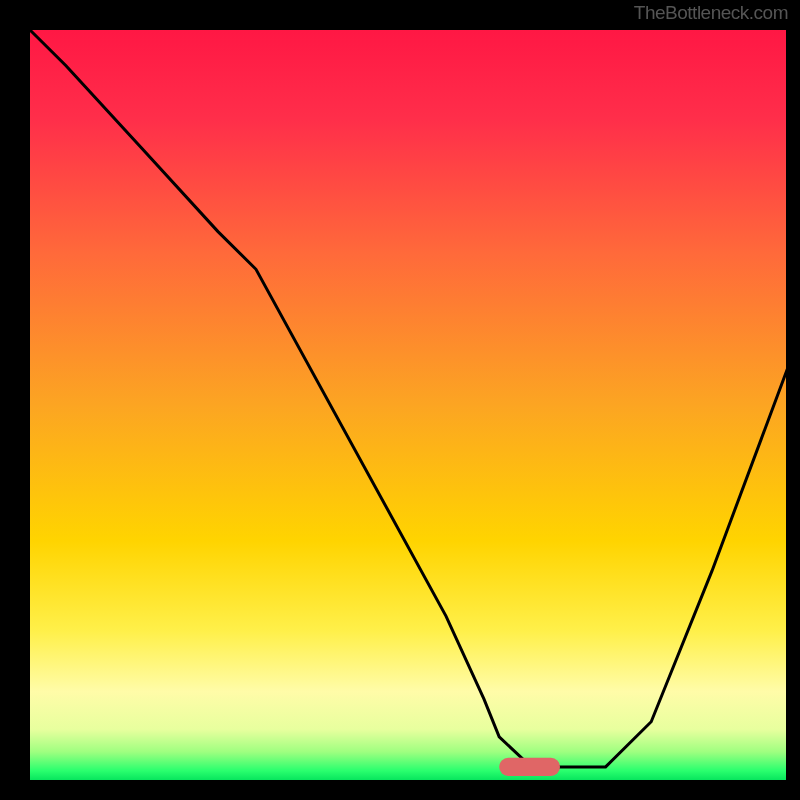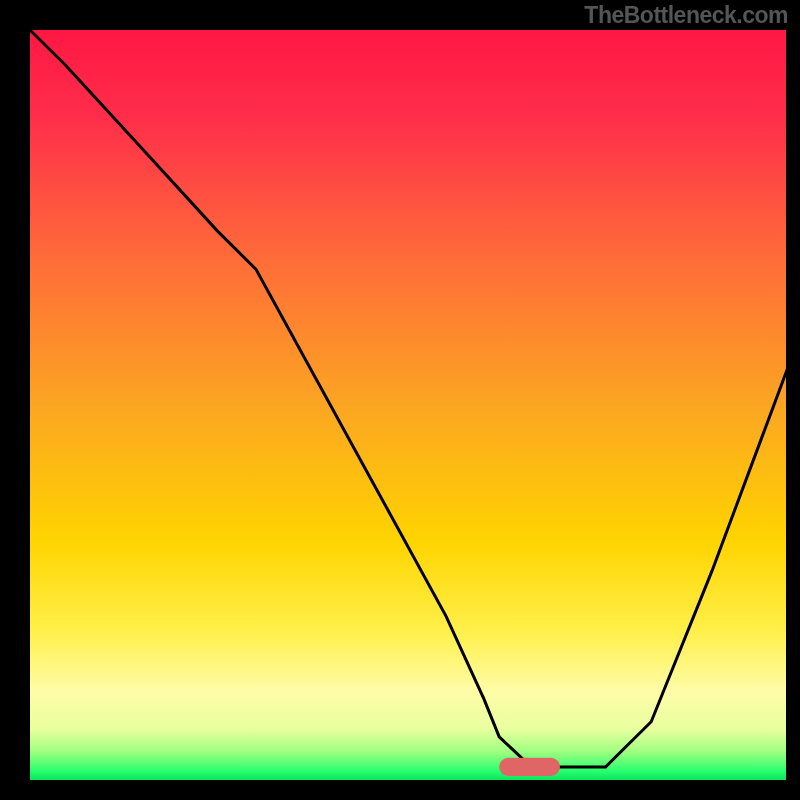--- a/index.html
+++ b/index.html
@@ -8,22 +8,22 @@
     width: 800px;
     height: 800px;
     background: #000;
     overflow: hidden;
   }
   .watermark {
     position: absolute;
     top: 2px;
     right: 12px;
     font-family: Arial, Helvetica, sans-serif;
-    font-size: 23px;
-    font-weight: bold;
+    font-size: 19px;
+    font-weight: normal;
     color: #555;
     letter-spacing: -0.5px;
     z-index: 10;
   }
   svg {
     display: block;
   }
 </style>
 </head>
 <body>

